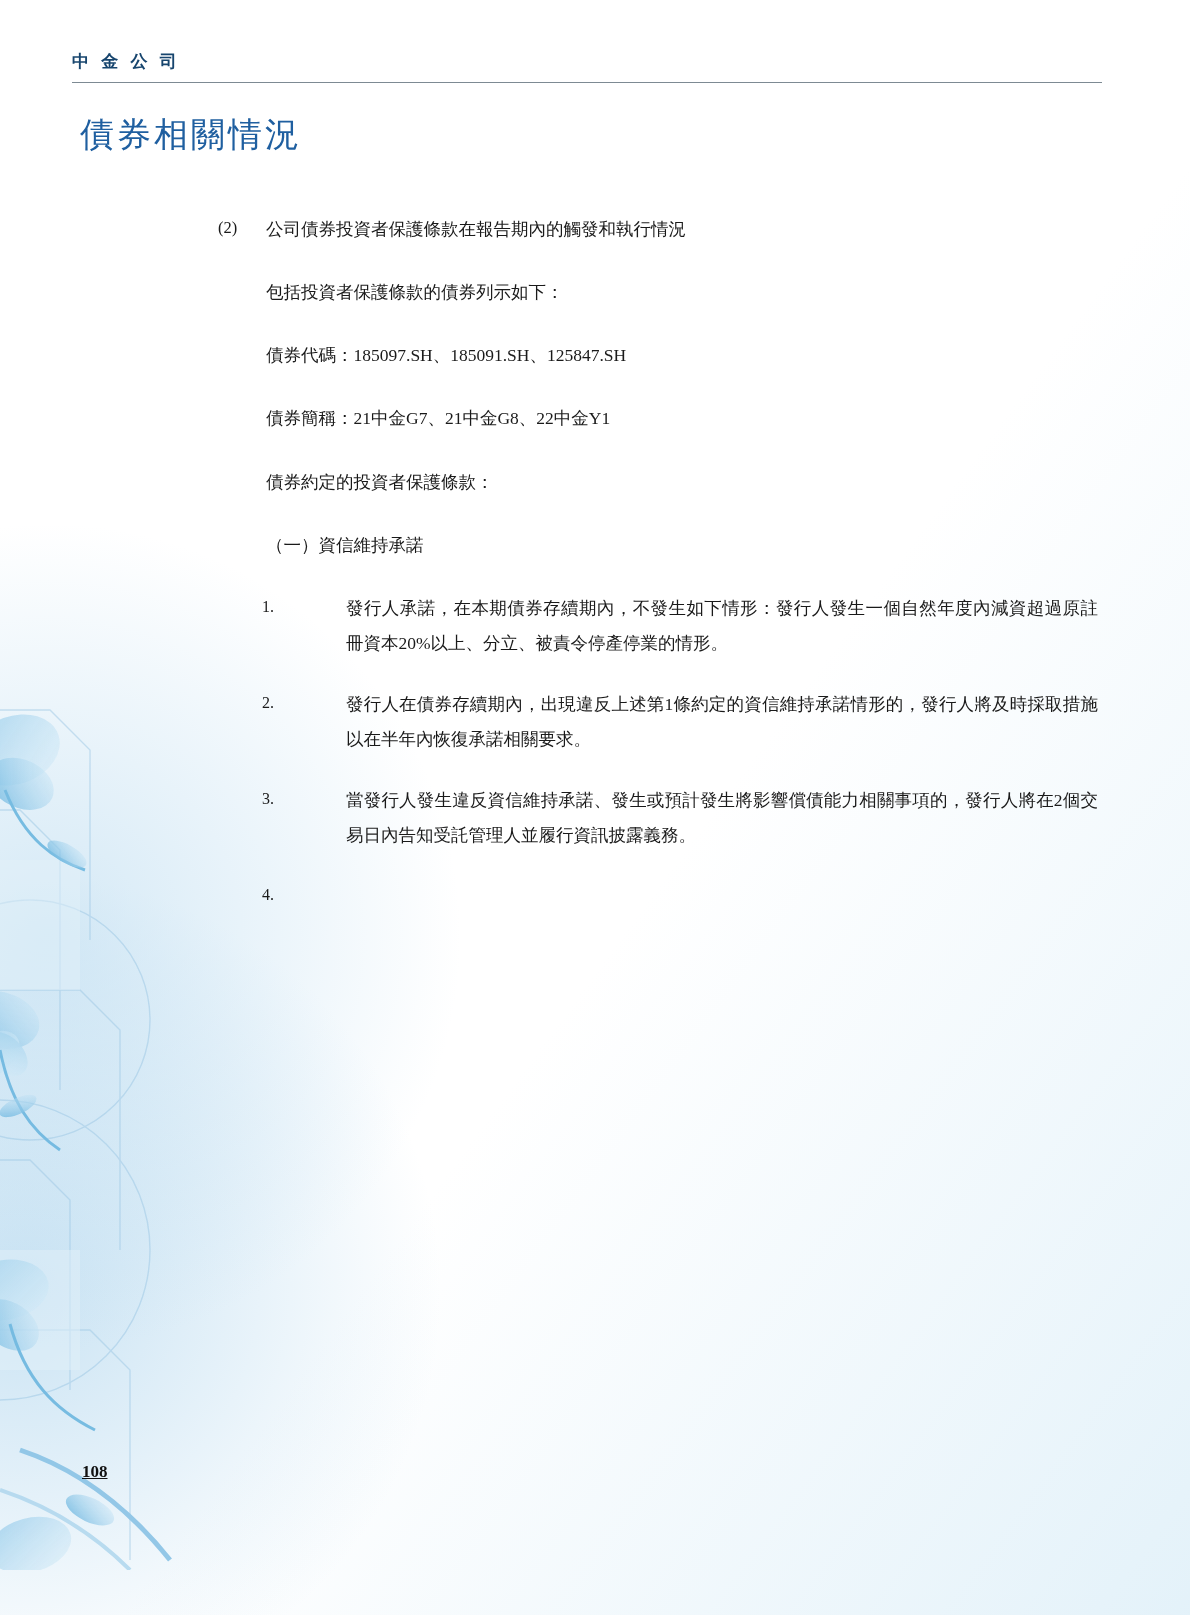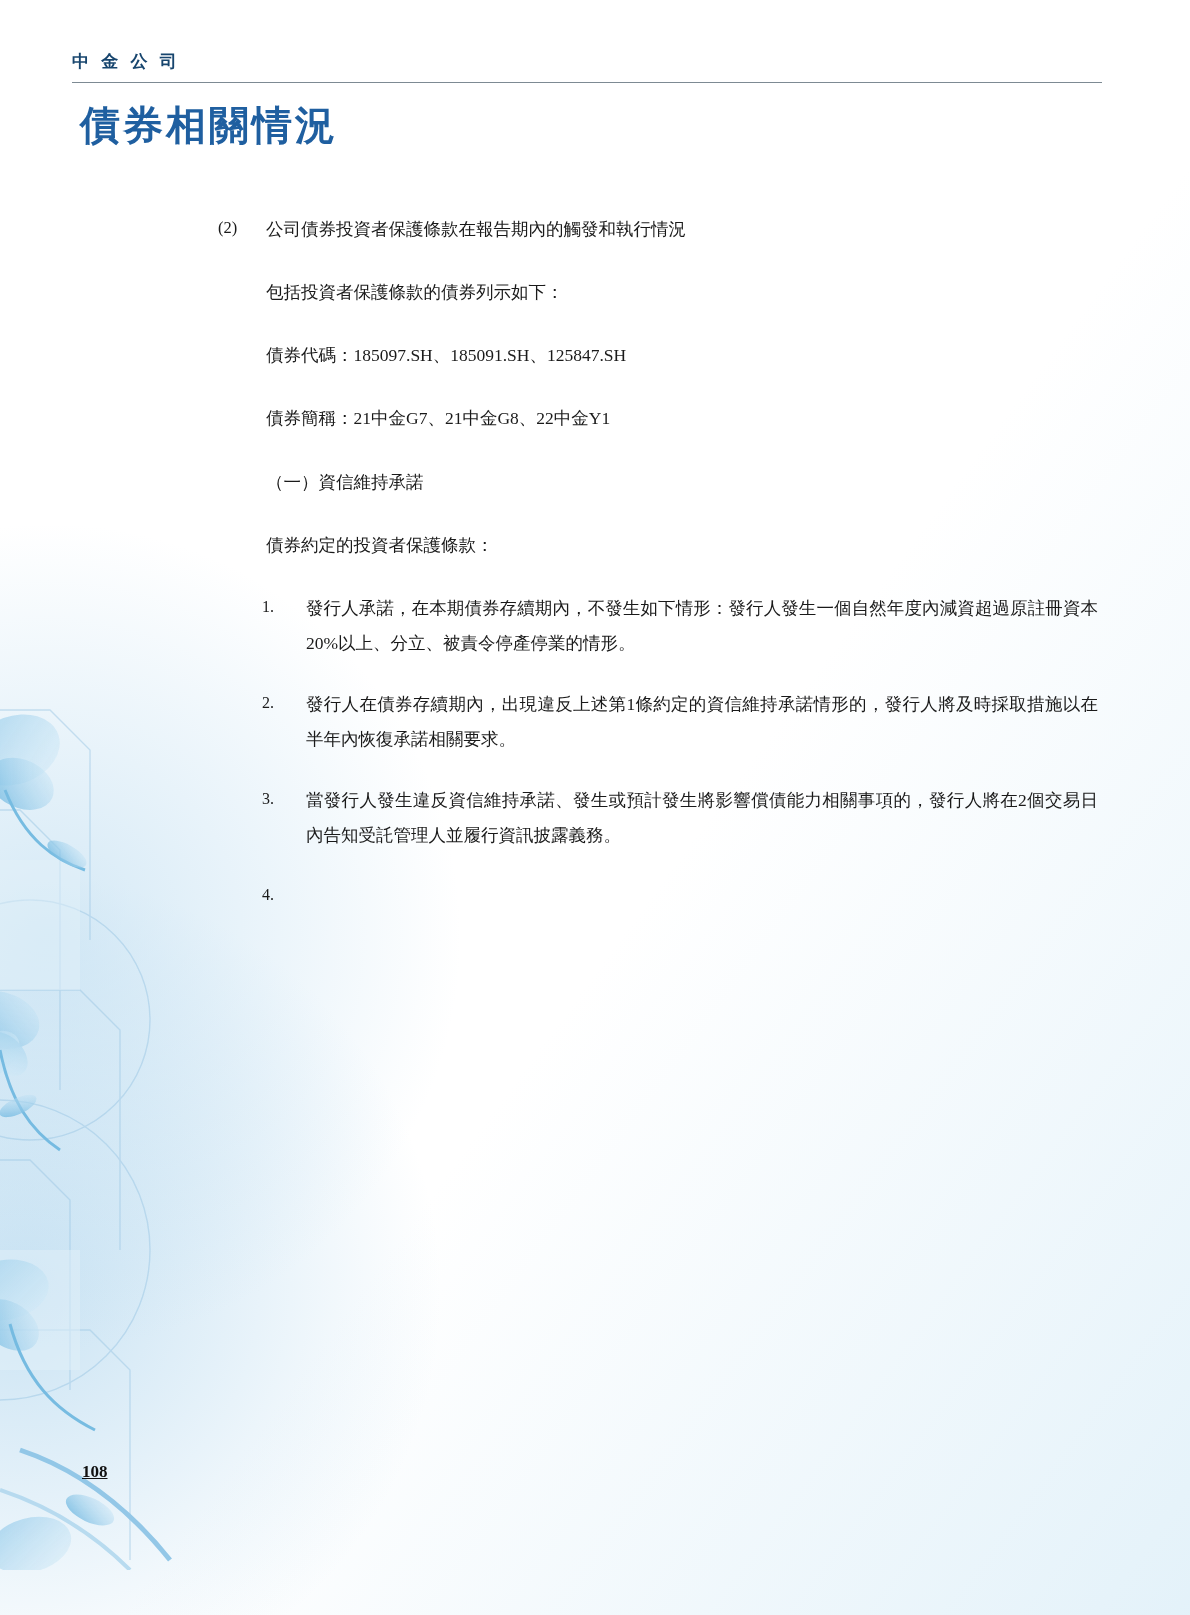--- a/index.html
+++ b/index.html
@@ -53,23 +53,23 @@
     padding-bottom: 9px;
   }
   .header-rule {
     height: 1px;
     background: #7d8a93;
     width: 1030px;
   }
   .page-title {
     position: absolute;
     left: 80px;
-    top: 98px;
-    font-size: 40px;
-    font-weight: 700;
+    top: 112px;
+    font-size: 34px;
+    font-weight: 400;
     letter-spacing: 3px;
     color: #1f5fa0;
     font-family: "Liberation Serif", "DejaVu Serif", serif;
   }
 
   
   .content {
     position: absolute;
     left: 218px;
     top: 212px;
@@ -104,20 +104,21 @@
     text-align: justify;
     padding-left: 48px;
   }
   .list-row {
     display: flex;
     align-items: flex-start;
     margin-bottom: 26px;
   }
   .list-row .ptext {
     line-height: 2.0;
+    margin-left: 40px;
   }
 
   
   .page-number {
     position: absolute;
     left: 82px;
     top: 1462px;
     font-size: 17px;
     font-weight: 700;
     color: #111111;
@@ -199,23 +200,23 @@
     <div class="marker">(2)</div>
     <div class="ptext">公司債券投資者保護條款在報告期內的觸發和執行情況</div>
   </div>
 
   <div class="para-plain">包括投資者保護條款的債券列示如下：</div>
 
   <div class="para-plain">債券代碼：185097.SH、185091.SH、125847.SH</div>
 
   <div class="para-plain">債券簡稱：21中金G7、21中金G8、22中金Y1</div>
 
+  <div class="para-plain">債券約定的投資者保護條款：</div>
+
   <div class="para-plain">（一）資信維持承諾</div>
-
-  <div class="para-plain">債券約定的投資者保護條款：</div>
 
   <div class="list-row">
     <div class="marker num">1.</div>
     <div class="ptext">發行人承諾，在本期債券存續期內，不發生如下情形：發行人發生一個自然年度內減資超過原註冊資本20%以上、分立、被責令停產停業的情形。</div>
   </div>
 
   <div class="list-row">
     <div class="marker num">2.</div>
     <div class="ptext">發行人在債券存續期內，出現違反上述第1條約定的資信維持承諾情形的，發行人將及時採取措施以在半年內恢復承諾相關要求。</div>
   </div>

